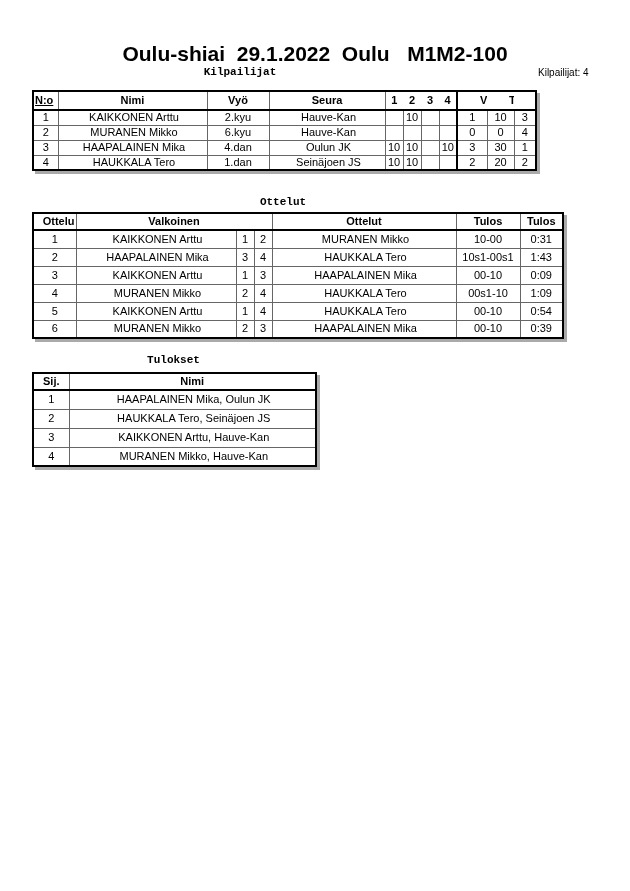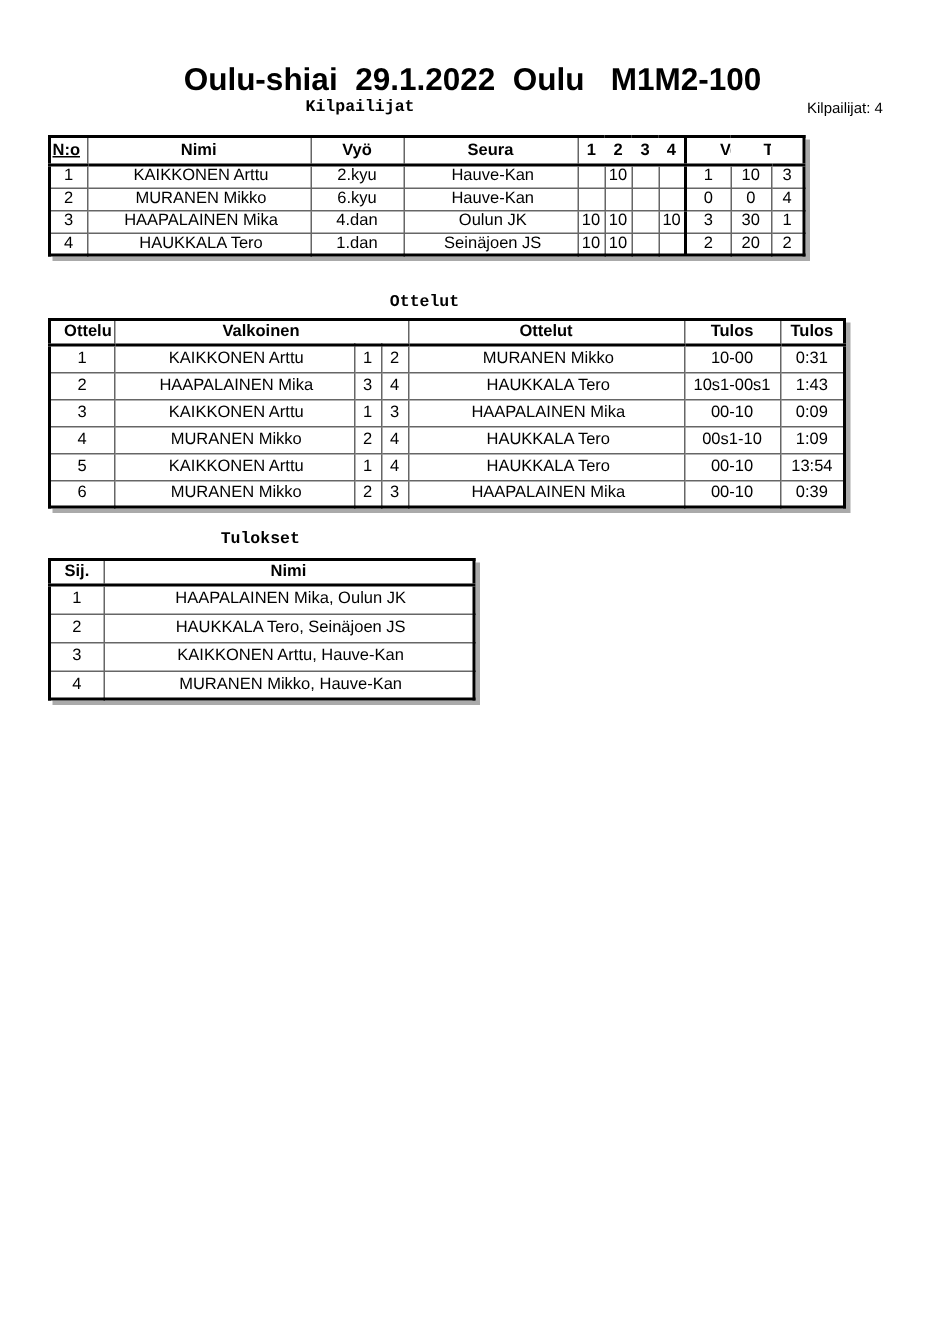--- a/index.html
+++ b/index.html
@@ -203,21 +203,21 @@
           <td>00s1-10</td>
           <td>1:09</td>
         </tr>
         <tr>
           <td>5</td>
           <td class="name">KAIKKONEN Arttu</td>
           <td>1</td>
           <td>4</td>
           <td class="name">HAUKKALA Tero</td>
           <td>00-10</td>
-          <td>13:54</td>
+          <td>0:54</td>
         </tr>
         <tr>
           <td>6</td>
           <td class="name">MURANEN Mikko</td>
           <td>2</td>
           <td>3</td>
           <td class="name">HAAPALAINEN Mika</td>
           <td>00-10</td>
           <td>0:39</td>
         </tr>

